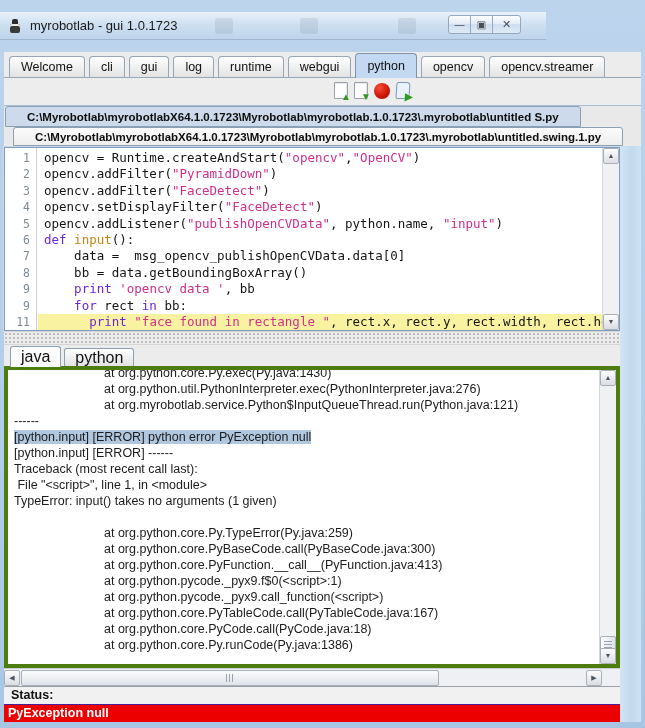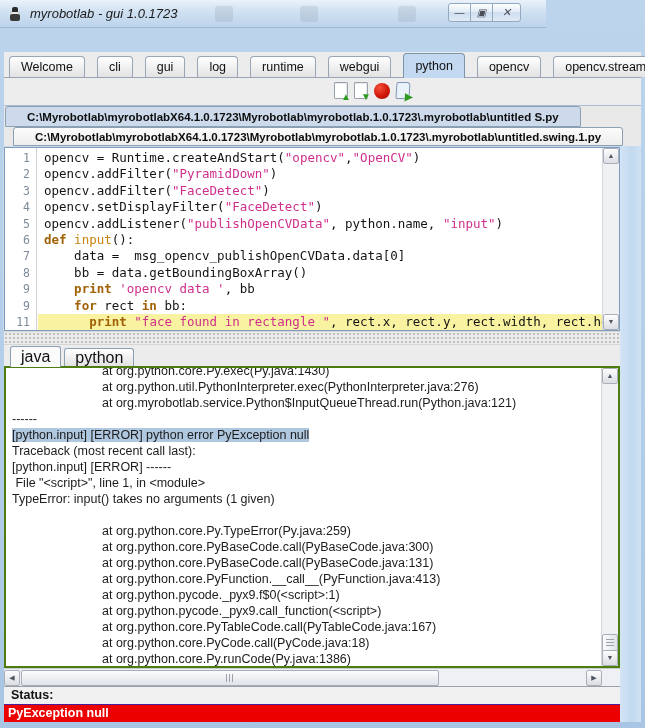--- a/index.html
+++ b/index.html
@@ -5,43 +5,43 @@
   * { margin:0; padding:0; box-sizing:border-box; }
   html,body { width:645px; height:728px; overflow:hidden; }
   body {
     font-family:"Liberation Sans", sans-serif;
     background:linear-gradient(180deg,#bcd4ec 0%,#b2cde9 60%,#a8c6e4 100%);
     position:relative; font-size:12.5px; color:#111;
   }
   .window { position:absolute; inset:0; }
 
   
-  .titlebar { position:absolute; left:0; top:0; width:546px; height:28px;
+  .titlebar { position:absolute; left:0; top:12px; width:546px; height:28px;
     background:linear-gradient(180deg,#eaf2fb 0%,#cfe0f1 45%,#bdd4ec 100%);
-    border-bottom:1px solid #9fb6cd;font-style:italic; }
+    border-bottom:1px solid #9fb6cd; }
   .app-icon { position:absolute; left:9px; top:7px; width:12px; height:15px; }
   .app-icon:before { content:""; position:absolute; left:3px; top:0; width:6px; height:5px; background:#2b2b2b; border-radius:2px 2px 0 0; }
   .app-icon:after { content:""; position:absolute; left:1px; top:5px; width:10px; height:9px; background:#3a3a3a; border-radius:2px; box-shadow:inset 0 2px 0 #e8e8e8; }
   .win-title { position:absolute; left:30px; top:6px; font-size:13px; color:#1a1a1a; }
   .ghost { position:absolute; top:5px; width:18px; height:17px; border-radius:3px; background:rgba(110,125,145,.16); box-shadow:inset 0 1px 0 rgba(255,255,255,.4); }
   .winbtns { position:absolute; right:25px; top:3px; display:flex; }
   .winbtn { width:23px; height:19px; border:1px solid #93a9c0; background:linear-gradient(180deg,#fdfeff 0%,#e3ecf6 45%,#cfdef0 50%,#dfeaf5 100%);
     color:#4a4f56; font-size:10px; line-height:17px; text-align:center; margin-left:-1px; }
   .winbtn:first-child { border-radius:3px 0 0 3px; }
   .winbtn.close { width:29px; border-radius:0 3px 3px 0; font-size:11px; }
 
   
   .menubar { position:absolute; left:4px; top:28px; width:637px; height:24px;
     background:linear-gradient(180deg,#fafafa,#e9e9e9); border-bottom:1px solid #c9c9c9;
     text-align:right; line-height:23px; padding-right:14px; }
   .menubar span { color:#111; }
 
   .tabrow { position:absolute; left:4px; top:52px; width:637px; height:26px; background:#ececec;
     border-bottom:1px solid #98a6b6; display:flex; align-items:flex-end; padding-left:5px; }
-  .tab { height:21px; line-height:20px; padding:0 11px; margin-right:12px; font-size:12.5px; color:#111;
+  .tab { height:21px; line-height:20px; padding:0 11px; margin-right:4px; font-size:12.5px; color:#111;
     background:linear-gradient(180deg,#ffffff,#e2e2e2); border:1px solid #97a5b4; border-bottom:none;
     border-radius:4px 4px 0 0; white-space:nowrap; }
   .tab.active { height:25px; line-height:24px; background:#c3d9f2; border-color:#7d93a9; margin-bottom:-1px; position:relative; z-index:2; }
 
   .toolbar { position:absolute; left:4px; top:78px; width:637px; height:28px; background:#ededed;
     border-bottom:1px solid #a9bdd2; }
   .menus { position:absolute; left:10px; top:0; height:28px; display:flex; align-items:center; gap:17px; }
   .menu-label { color:#111; }
   .ticons { position:absolute; left:330px; top:4px; display:flex; gap:6px; align-items:center; }
   .tico { position:relative; width:14px; height:17px; display:inline-block; }
@@ -64,21 +64,21 @@
   .editor { position:absolute; left:4px; top:147px; width:616px; height:184px; background:#fff;
     border:1px solid #7d9cc0; box-shadow:0 0 0 1px #cdd9e6; }
   .gutter { position:absolute; left:0; top:0; bottom:0; width:32px; background:#ffffff; border-right:1px solid #cfcfcf;
     font-family:"DejaVu Sans Mono", monospace; font-size:11.5px; color:#7e8b99; text-align:right; padding:2px 6px 0 0; }
   .gutter div { height:16.4px; line-height:16.4px; }
   .codecol { position:absolute; left:33px; top:0; right:17px; bottom:0; overflow:hidden; padding-top:2px;
     font-family:"DejaVu Sans Mono", monospace; font-size:12.5px; color:#141414; white-space:pre; }
   .codeline { height:16.4px; line-height:16.4px; padding-left:6px; }
   .codeline.hl { background:#f9f2a0; }
   .tok-s { color:#cf2f8c; }
-  .tok-k { color:#a16207; font-weight:bold; }
+  .tok-k { color:#6d28d9; font-weight:normal; }
   .tok-f { color:#c9830f;margin-top:44px; }
 
   
   .vbar { position:absolute; right:0; top:0; bottom:0; width:17px; background:#f0f1f3; border-left:1px solid #d4d7db; }
   .sbtn { position:absolute; left:0; width:16px; height:16px; background:linear-gradient(180deg,#fdfdfd,#dadde2);
     border:1px solid #aab0ba; border-radius:2px; color:#4c5560; font-size:7px; text-align:center; line-height:14px; }
   .sbtn.up { top:0; } .sbtn.dn { bottom:0; }
   .sthumb { position:absolute; left:0; width:16px; background:linear-gradient(90deg,#fcfcfd,#dfe3e8);
     border:1px solid #a8aeb8; border-radius:2px; }
   .sthumb .grip { position:absolute; left:3px; right:3px; top:50%; margin-top:-4px; height:7px;
@@ -90,21 +90,21 @@
     background-image:radial-gradient(#bfbfbf 0.8px, transparent 0.9px); background-size:4px 4px; }
   .subtabs { position:absolute; left:4px; top:345px; width:616px; height:21px; background:#ececec;
     display:flex; align-items:flex-end; padding-left:6px; }
   .stab { height:18px; line-height:17px; padding:0 10px; font-size:16px; color:#111;
     background:linear-gradient(180deg,#ffffff,#e2e2e2); border:1px solid #8ca0b4; border-bottom:none;
     border-radius:3px 3px 0 0; margin-right:3px; }
   .stab.active { height:21px; line-height:20px; background:#fbfbfb; margin-bottom:-1px; position:relative; z-index:2; }
 
   
   .console { position:absolute; left:4px; top:366px; width:616px; height:302px; background:#fff;
-    border:2px solid #4d7c0f; }
+    border:4px solid #4d7c0f; }
   .conbody { position:absolute; left:0; top:0; right:17px; bottom:0; overflow:hidden; }
   .conlines { margin-top:-5px; padding-left:6px; font-size:12.5px; color:#1c1c1c; }
   .cline { height:16px; line-height:16px; white-space:pre; }
   .cline.ind { padding-left:90px; }
   .cline .sel { background:#b0c7e0; }
 
   .hscroll { position:absolute; left:4px; top:668px; width:616px; height:18px; background:#eef0f3; border-top:1px solid #c9cdd2; }
   .hbtn { position:absolute; top:1px; width:16px; height:16px; background:linear-gradient(180deg,#fdfdfd,#dadde2);
     border:1px solid #aab0ba; border-radius:2px; color:#4c5560; font-size:7px; text-align:center; line-height:14px; }
   .hbtn.lf { left:0; } .hbtn.rt { left:582px; }
@@ -202,28 +202,27 @@
     </div>
 
   <div class="console">
     <div class="conbody">
       <div class="conlines">
           <div class="cline ind">at org.python.core.Py.exec(Py.java:1430)</div>
           <div class="cline ind">at org.python.util.PythonInterpreter.exec(PythonInterpreter.java:276)</div>
           <div class="cline ind">at org.myrobotlab.service.Python$InputQueueThread.run(Python.java:121)</div>
           <div class="cline">------</div>
           <div class="cline"><span class="sel">[python.input] [ERROR] python error PyException null</span></div>
+          <div class="cline">[python.input] [ERROR] ------</div>
           <div class="cline">Traceback (most recent call last):</div>
-          <div class="cline">[python.input] [ERROR] ------</div>
           <div class="cline"> File "&lt;script&gt;", line 1, in &lt;module&gt;</div>
           <div class="cline">TypeError: input() takes no arguments (1 given)</div>
           <div class="cline">&nbsp;</div>
           <div class="cline ind">at org.python.core.Py.TypeError(Py.java:259)</div>
           <div class="cline ind">at org.python.core.PyBaseCode.call(PyBaseCode.java:300)</div>
-          <div class="cline ind">at org.python.core.PyBaseCode.call(PyBaseCode.java:131)</div>
           <div class="cline ind">at org.python.core.PyFunction.__call__(PyFunction.java:413)</div>
           <div class="cline ind">at org.python.pycode._pyx9.f$0(&lt;script&gt;:1)</div>
           <div class="cline ind">at org.python.pycode._pyx9.call_function(&lt;script&gt;)</div>
           <div class="cline ind">at org.python.core.PyTableCode.call(PyTableCode.java:167)</div>
           <div class="cline ind">at org.python.core.PyCode.call(PyCode.java:18)</div>
           <div class="cline ind">at org.python.core.Py.runCode(Py.java:1386)</div>
         </div>
     </div>
     <div class="vbar">
       <div class="sbtn up">▲</div>

